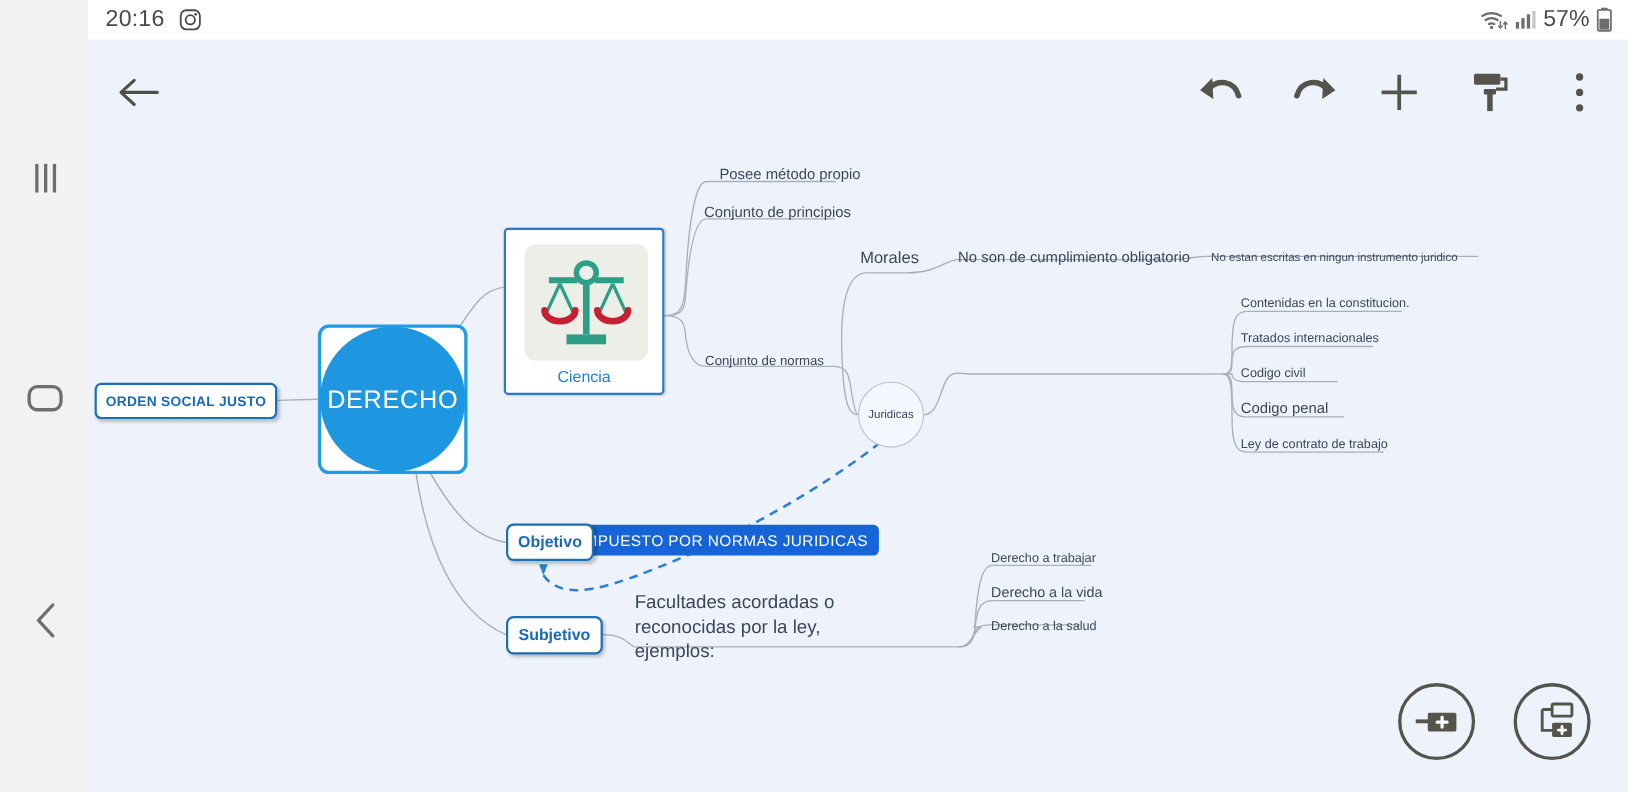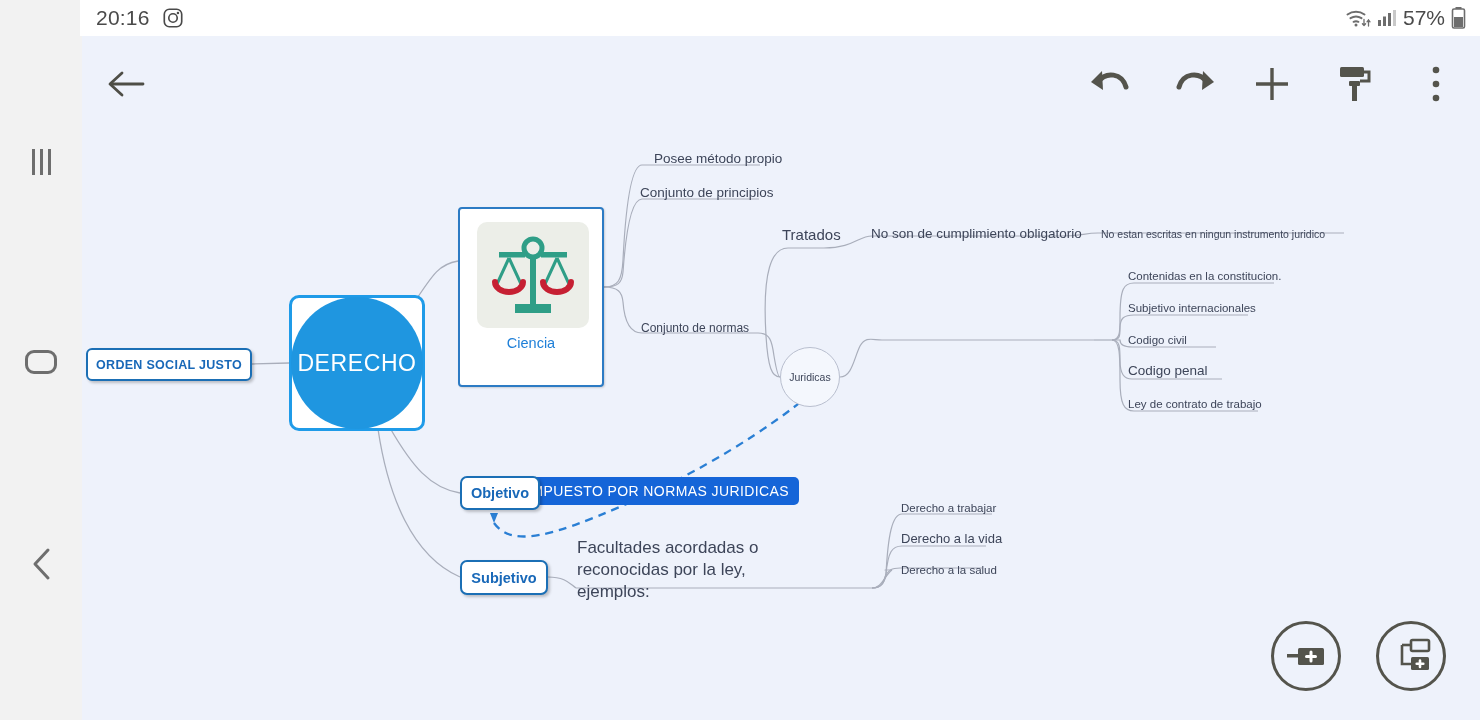--- a/index.html
+++ b/index.html
@@ -89,21 +89,21 @@
   .box-osj {
     left: 4px; top: 312px; width: 166px; height: 33px;
     border: 2px solid #1b6fb5; border-radius: 6px; background: #fff;
     box-shadow: 2px 2px 3px rgba(0,0,0,.22);
     display: flex; align-items: center; justify-content: center;
     color: #1868b8; font-size: 12.5px; font-weight: bold; letter-spacing: .3px;
   }
 
   
   .box-ciencia {
-    left: 376px; top: 171px; width: 146px; height: 180px;
+    left: 376px; top: 171px; width: 146px; height: 152px;
     border: 2px solid #2c7bc4; border-radius: 4px; background: #ffffff;
     box-shadow: 1px 1px 2px rgba(0,0,0,.15);
   }
   .ciencia-img {
     position: absolute; left: 17px; top: 13px; width: 112px; height: 106px;
     background: #eceee8; border-radius: 10px;
   }
   .ciencia-label {
     position: absolute; left: 0; top: 126px; width: 100%;
     text-align: center; color: #1e7fd8; font-size: 14.5px;
@@ -360,34 +360,34 @@
     </div>
     <div class="node leaf" style="left:559px; top:285px; font-size:12px;">
       <span>Conjunto de normas</span>
     </div>
 
     <div class="node circle-jur">
       <span>Juridicas</span>
     </div>
 
     <div class="node leaf" style="left:700px; top:190px; font-size:15px;">
-      <span>Tratados</span>
+      <span>Morales</span>
     </div>
     <div class="node leaf" style="left:789px; top:190px; font-size:13.5px;">
       <span>No son de cumplimiento obligatorio</span>
     </div>
     <div class="node leaf" style="left:1019px; top:192px; font-size:10.5px;">
       <span>No estan escritas en ningun instrumento juridico</span>
     </div>
 
     <div class="node leaf" style="left:1046px; top:233px; font-size:11.5px;">
       <span>Contenidas en la constitucion.</span>
     </div>
     <div class="node leaf" style="left:1046px; top:265px; font-size:11.5px;">
-      <span>Subjetivo internacionales</span>
+      <span>Tratados internacionales</span>
     </div>
     <div class="node leaf" style="left:1046px; top:297px; font-size:11.5px;">
       <span>Codigo civil</span>
     </div>
     <div class="node leaf" style="left:1046px; top:327px; font-size:13.5px;">
       <span>Codigo penal</span>
     </div>
     <div class="node leaf" style="left:1046px; top:361px; font-size:11.5px;">
       <span>Ley de contrato de trabajo</span>
     </div>

